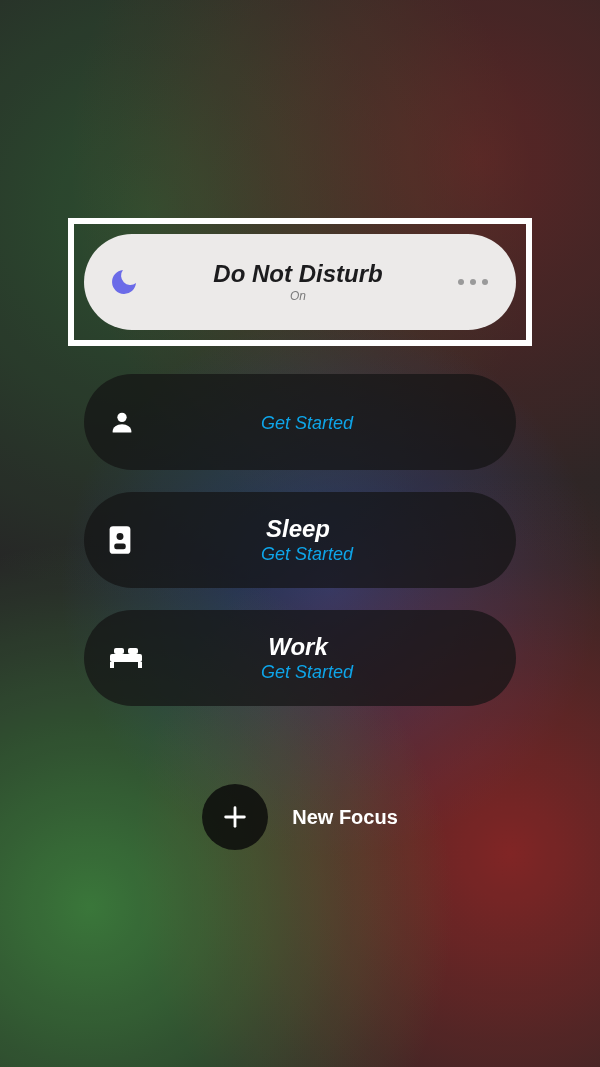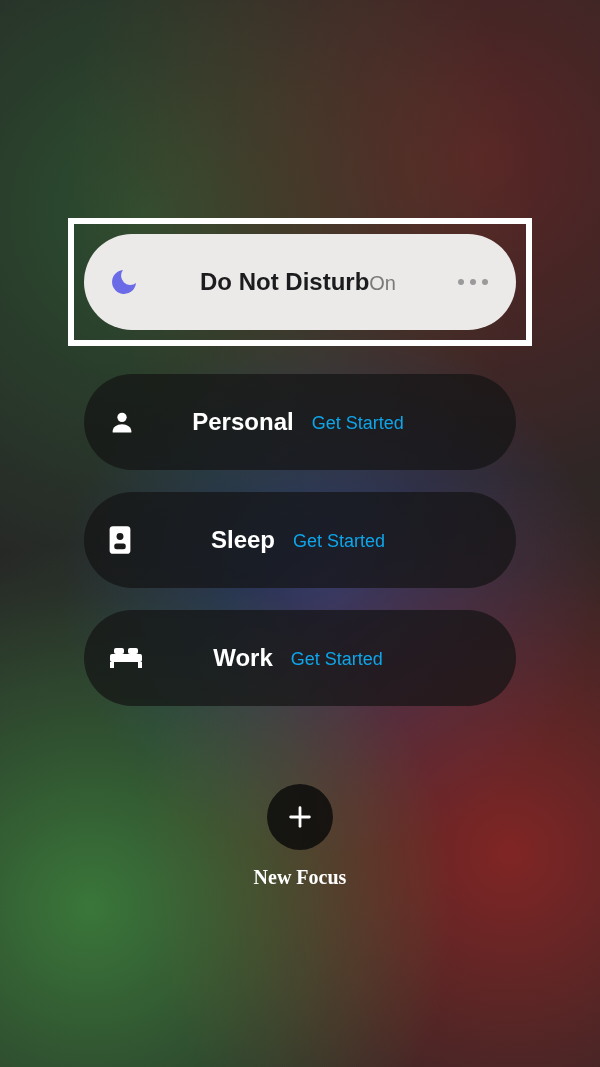--- a/index.html
+++ b/index.html
@@ -58,45 +58,45 @@
   .icon-slot {
     width: 48px;
     display:flex;
     align-items:center;
     justify-content:flex-start;
     flex-shrink:0;
   }
   .text-col {
     flex:1;
     display:flex;
-    flex-direction:row;
+    flex-direction:column;
     align-items:center;
     justify-content:center;
     line-height:1.15;
+    font-style:italic;
   }
   .title  { font-size: 24px; font-weight: 700; }
-  .subtitle-light { font-size: 20px; color: #7a7a7a; margin-top:2px; font-weight:500;}
+  .subtitle-light { font-size: 12px; color: #7a7a7a; margin-top:2px; font-weight:500;}
   .subtitle-dark  { font-size: 18px; color: #0ea5e9; margin-top:2px; font-weight:500;margin-left:18px;}
   .more-dots {
     display:flex; gap:6px;
     align-items:center;
   }
   .more-dots span {
     width:6px; height:6px; border-radius:50%;
     background:#9a9a9a;
   }
   .spacer-right { width:48px; flex-shrink:0; }
   .new-focus {
     margin-top: 56px;
     display:flex;
-    flex-direction:column;
+    flex-direction:row;
     align-items:center;
-    gap:16px;
+    gap:24px;
     cursor:pointer;
-    font-family:Liberation Serif, serif;
   }
   .plus-circle {
     width:66px; height:66px; border-radius:50%;
     background: rgba(10,10,10,0.82);
     display:flex; align-items:center; justify-content:center;
   }
   .new-focus-label { color:#fff; font-size:20px; font-weight:700; }
   svg { display:block; }
 </style>
 </head>
@@ -126,21 +126,20 @@
   </div>
 
   <div class="focus-row row-dark">
     <div class="icon-slot">
       <svg width="28" height="28" viewBox="0 0 24 24" fill="#fff">
         <circle cx="12" cy="8" r="4"></circle>
         <path d="M4 20c0-3.3 3.6-6 8-6s8 2.7 8 6v1H4z"></path>
       </svg>
     </div>
     <div class="text-col">
-      <div class="title">Personal</div>
       <div class="subtitle-dark">Get Started</div>
     </div>
     <div class="spacer-right"></div>
   </div>
 
   <div class="focus-row row-dark">
     <div class="icon-slot">
       <svg width="24" height="30" viewBox="0 0 20 26" fill="#fff">
         <rect x="1" y="1" width="18" height="24" rx="3"></rect>
         <circle cx="10" cy="10" r="3" fill="#1a1a1a"></circle>

